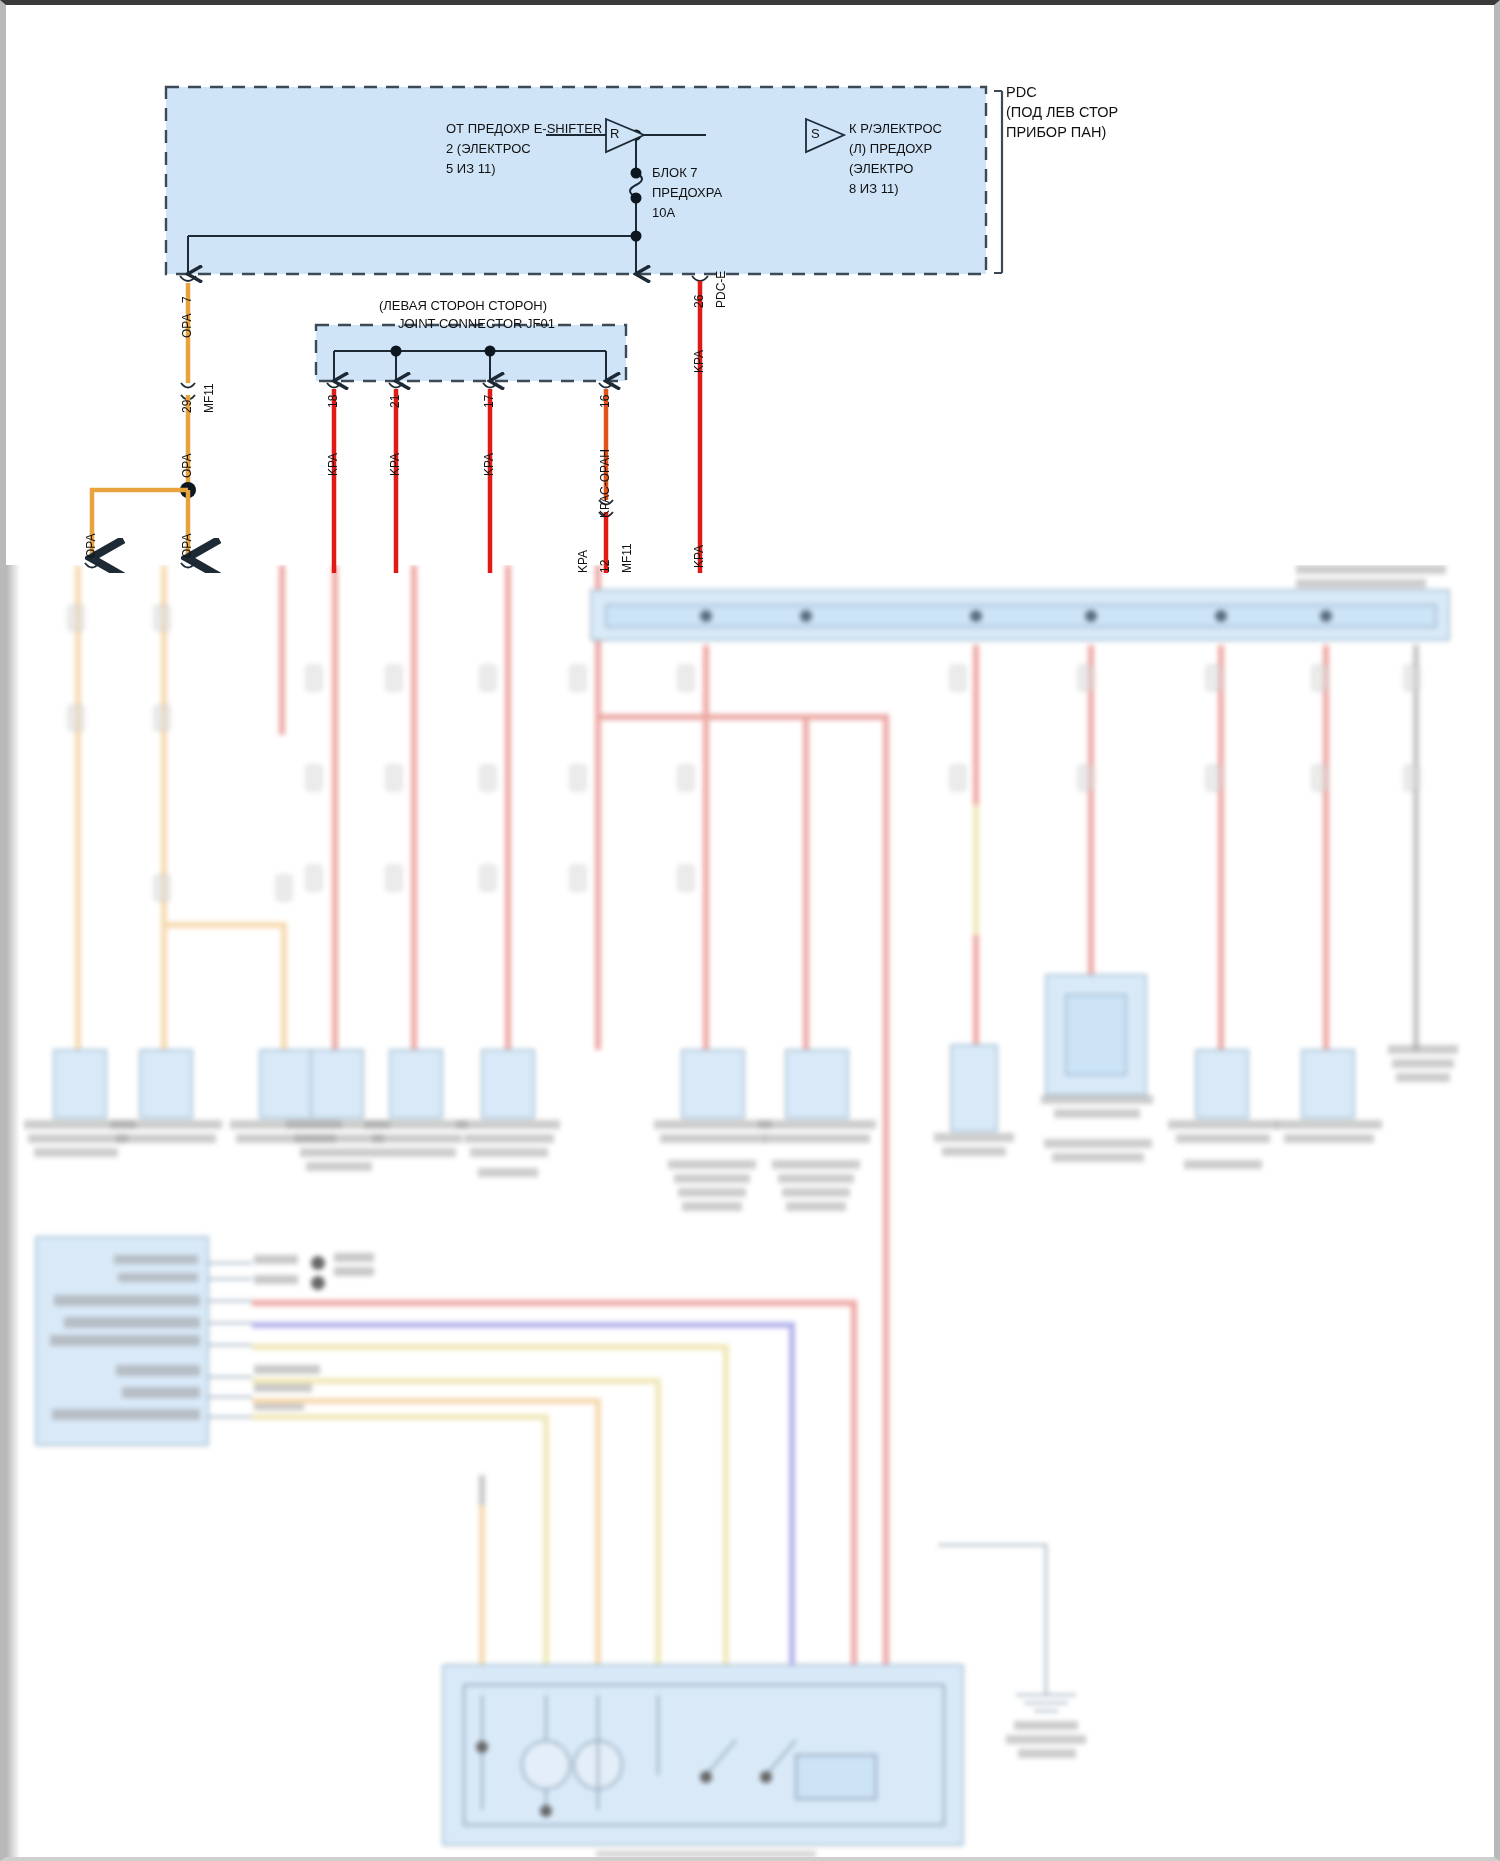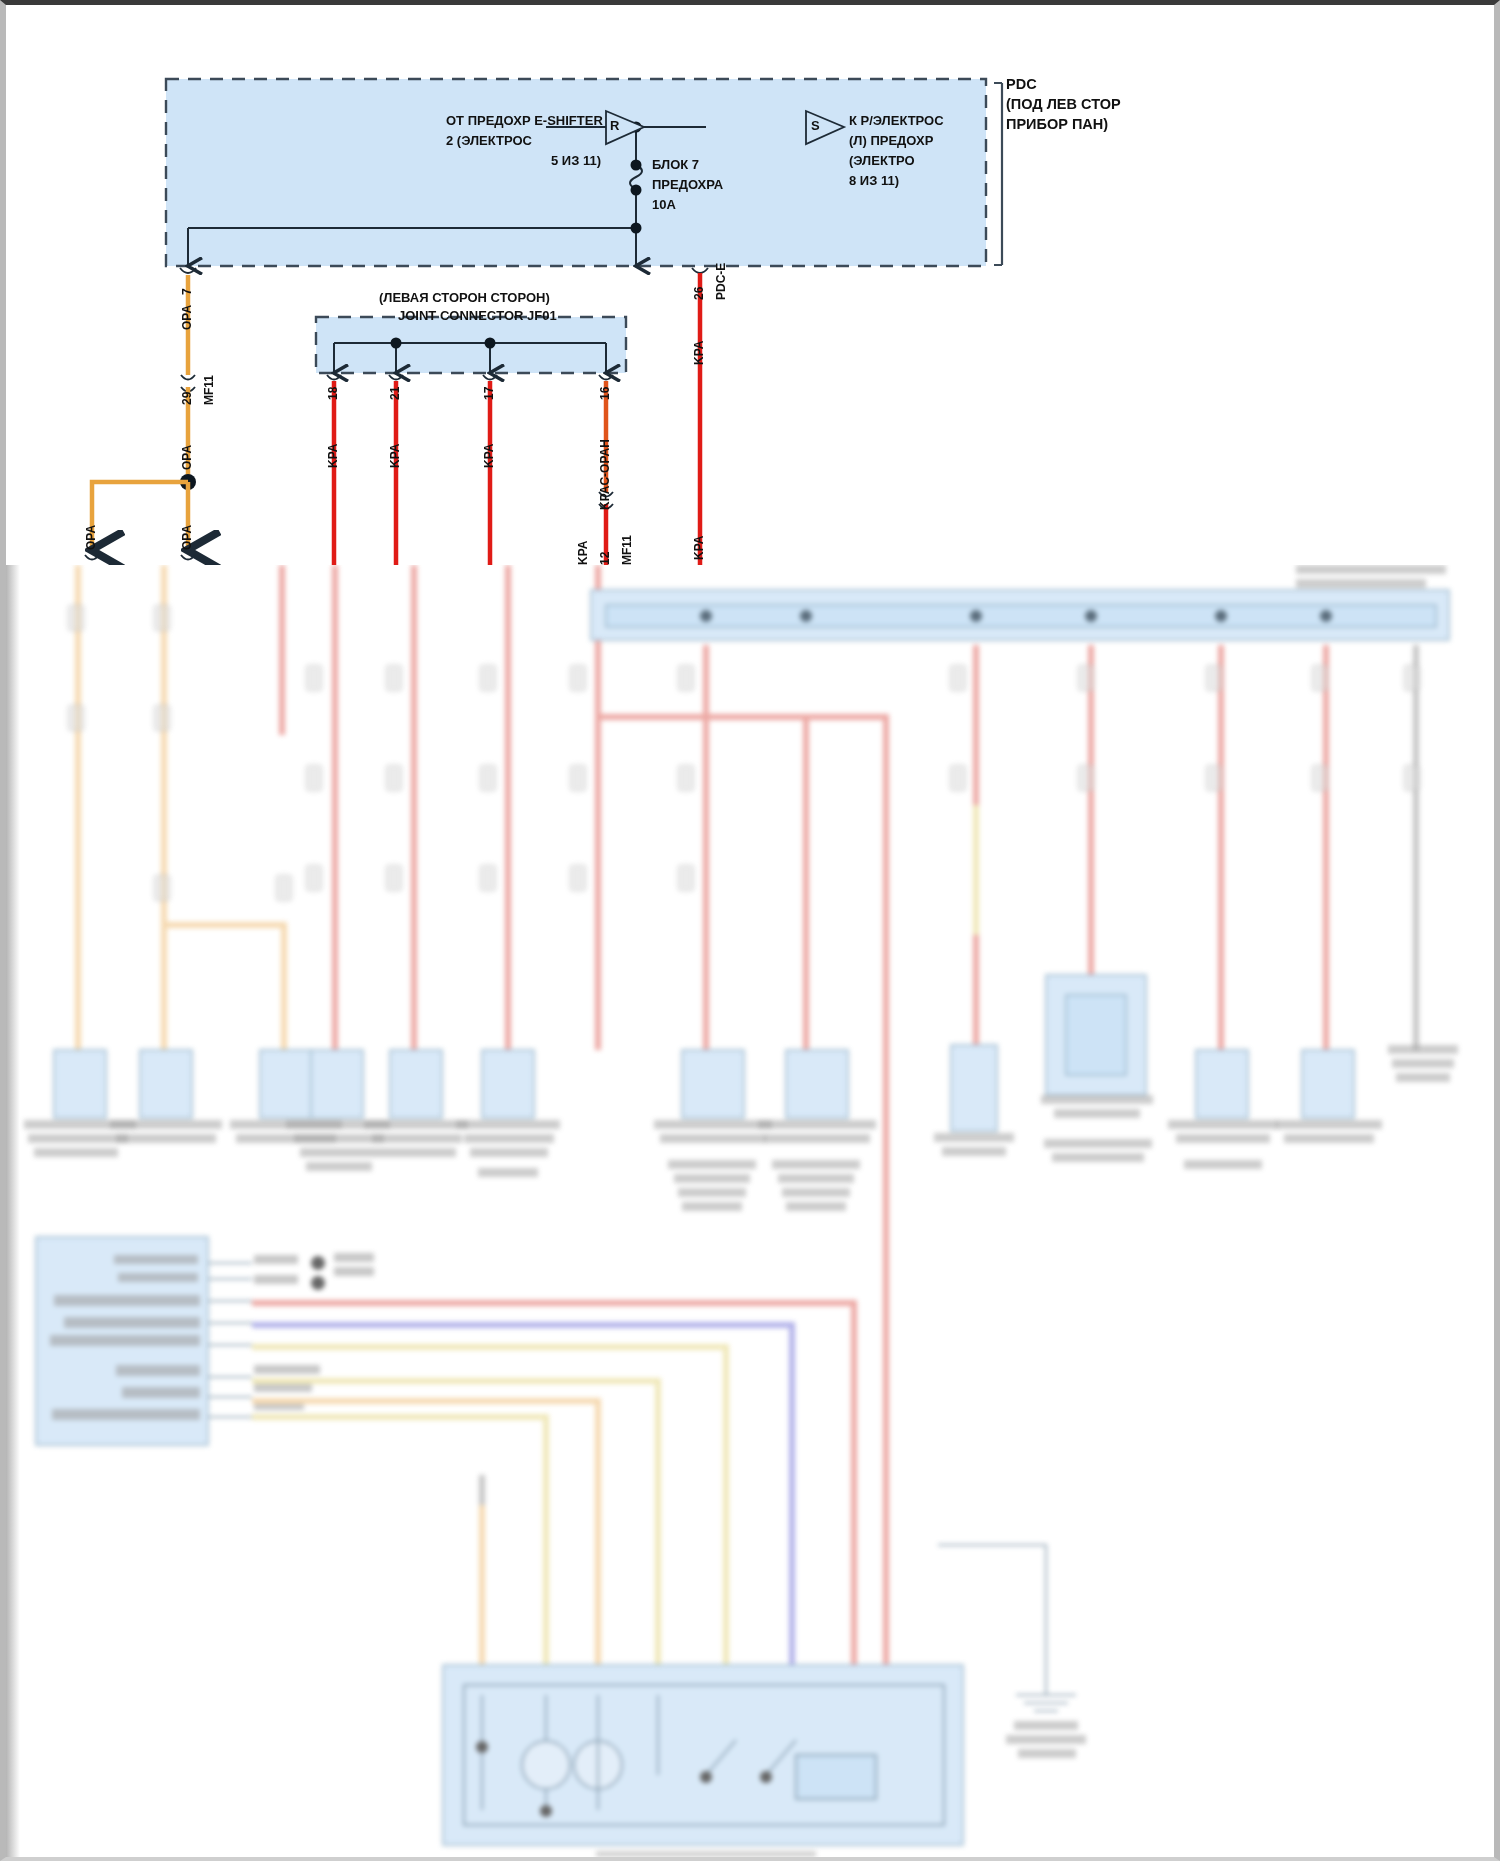--- a/index.html
+++ b/index.html
@@ -20,21 +20,21 @@
   
   #blurwrap{
     position:absolute;left:0;top:560px;width:1488px;height:1292px;
     overflow:hidden;
   }
   #blurinner{
     position:absolute;left:0;top:-560px;width:1488px;height:1852px;
     filter:blur(2.6px);opacity:.78;
   }
   #topwrap{
-    position:absolute;left:0;top:0;width:1184px;height:560px;overflow:hidden;font-weight:bold;
+    position:absolute;left:0;top:8px;width:1184px;height:560px;overflow:hidden;
   }
   .wm{position:absolute;left:28px;top:1818px;font-size:11px;color:#8d8d8d;
       filter:blur(1.6px);letter-spacing:.3px;}
   .shadebar{position:absolute;left:0;top:560px;width:14px;height:1292px;
      background:linear-gradient(90deg,#b5b5b5,#ffffff);}
 </style>
 </head>
 <body>
 
 <div id="page">
@@ -396,21 +396,21 @@
     
 
     
     <div class="lbl big" style="left:1000px;top:70px;">PDC</div>
     <div class="lbl big" style="left:1000px;top:90px;">(ПОД ЛЕВ СТОР</div>
     <div class="lbl big" style="left:1000px;top:110px;">ПРИБОР ПАН)</div>
 
     
     <div class="lbl" style="left:440px;top:108px;text-align:right;width:155px;">ОТ ПРЕДОХР E-SHIFTER</div>
     <div class="lbl" style="left:440px;top:128px;text-align:left;width:155px;">2 (ЭЛЕКТРОС</div>
-    <div class="lbl" style="left:440px;top:148px;text-align:right;width:155px;">5 ИЗ 11)</div>
+    <div class="lbl" style="left:440px;top:148px;width:155px;">5 ИЗ 11)</div>
     <div class="lbl sm" style="left:604px;top:113px;font-size:13px;">R</div>
 
     
     <div class="lbl sm" style="left:805px;top:113px;font-size:13px;">S</div>
     <div class="lbl" style="left:843px;top:108px;">К Р/ЭЛЕКТРОС</div>
     <div class="lbl" style="left:843px;top:128px;">(Л) ПРЕДОХР</div>
     <div class="lbl" style="left:843px;top:148px;">(ЭЛЕКТРО</div>
     <div class="lbl" style="left:843px;top:168px;">8 ИЗ 11)</div>
 
     

